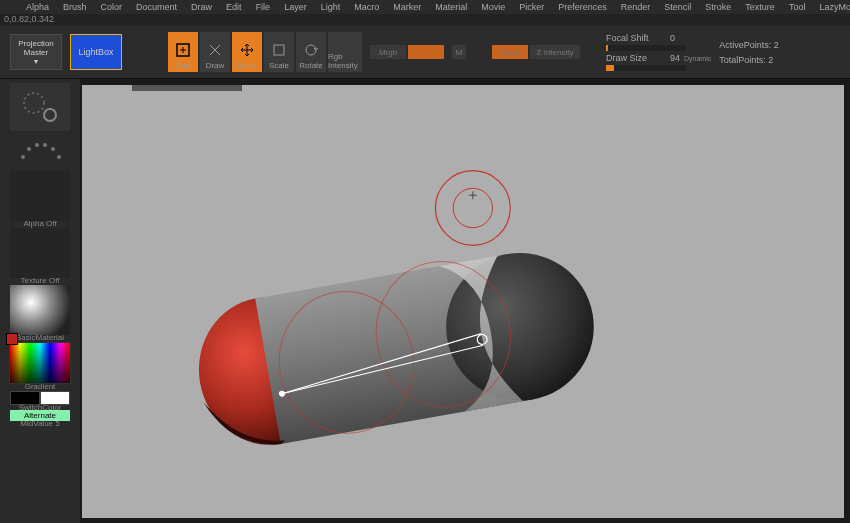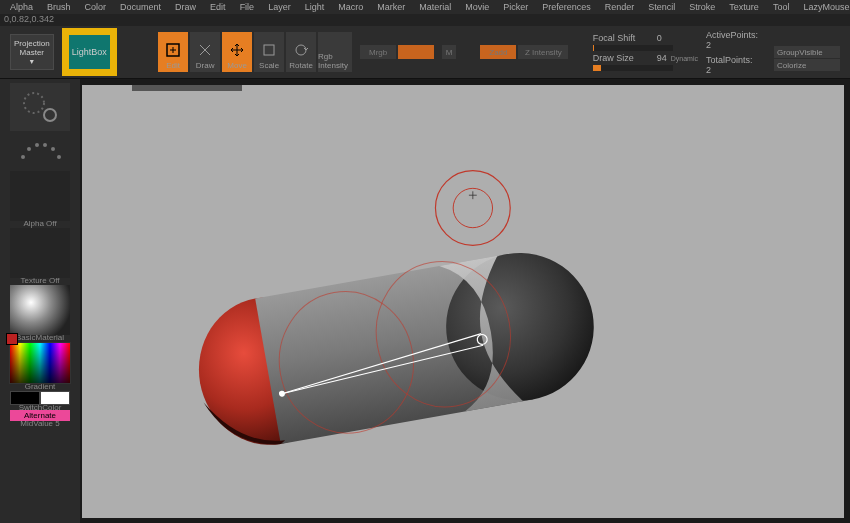--- a/index.html
+++ b/index.html
@@ -1,21 +1,21 @@
 <!DOCTYPE html>
 <html><head>
 <meta charset="utf-8">
 <style>
 html,body{margin:0;padding:0;width:850px;height:523px;background:#1a1a1a;font-family:Arial,sans-serif;font-size:9px;color:#999;overflow:hidden;user-select:none}
-.menubar{height:14px;background:#2a2a2a;display:flex;align-items:center;padding:0 4px;gap:2px;font-size:9px}
+.menubar{height:14px;background:#2a2a2a;display:flex;align-items:center;padding:0 20px;gap:2px;font-size:9px}
 .menubar span{padding:0 6px;cursor:pointer;color:#aaa}
 .coord{height:12px;padding:0 4px;font-size:9px;color:#888;background:#222}
 .toolbar{height:52px;background:#2c2c2c;display:flex;align-items:center;padding:0 10px;gap:8px;border-bottom:1px solid #111}
 .proj-master{width:50px;height:34px;background:#3a3a3a;border:1px solid #4a4a4a;display:flex;flex-direction:column;align-items:center;justify-content:center;font-size:8px;color:#ccc;text-align:center;line-height:9px;cursor:pointer}
-.lightbox{width:50px;height:34px;background:#0f766e;border:7px solid #eab308;display:flex;align-items:center;justify-content:center;font-size:9px;color:#ccc;cursor:pointer}
+.lightbox{width:50px;height:34px;background:#1d4ed8;border:1px solid #eab308;display:flex;align-items:center;justify-content:center;font-size:9px;color:#ccc;cursor:pointer}
 .tool-group{display:flex;gap:2px;align-items:flex-end}
 .tool-btn{width:30px;height:38px;background:#3a3a3a;display:flex;flex-direction:column;align-items:center;justify-content:flex-end;font-size:8px;color:#999;cursor:pointer;padding-bottom:2px}
 .tool-btn.active{background:#e67e22}
 .tool-btn .ico{width:18px;height:18px;margin-bottom:2px;display:flex;align-items:center;justify-content:center}
 .small-slot{width:36px;height:14px;background:#3a3a3a;font-size:8px;display:flex;align-items:center;justify-content:center;color:#777}
 .small-slot.orange{background:#c8641e}
 .top-col{display:flex;flex-direction:row;gap:2px}
 .info-panel{display:flex;flex-direction:column;gap:2px;font-size:9px}
 .info-row{display:flex;align-items:center;gap:4px}
 .info-label{width:60px;color:#aaa;text-align:left}
@@ -23,21 +23,21 @@
 .info-bar .fill{height:100%;background:#e67e22}
 .info-val{color:#aaa}
 .stat-col{display:flex;flex-direction:column;gap:5px;font-size:9px;color:#aaa}
 .right-btns{display:flex;flex-direction:column;gap:1px}
 .right-btn{width:60px;height:12px;font-size:8px;display:flex;align-items:center;padding:0 3px;background:#3a3a3a;color:#999;cursor:pointer}
 .right-btn.orange{background:#e67e22;color:#000}
 .main{display:flex;height:445px}
 .sidebar{width:80px;background:#2a2a2a;display:flex;flex-direction:column;align-items:center;padding-top:4px;gap:0;overflow:hidden}
 .side-slot{width:60px;background:#333;display:flex;align-items:center;justify-content:center;position:relative}
 .side-label{font-size:8px;color:#888;text-align:center;margin-top:-2px}
-.side-label.orange{background:#ec4899;color:#000;width:60px;padding:1px 0}
+.side-label.orange{background:#86efac;color:#000;width:60px;padding:1px 0}
 .color-picker{width:60px;height:40px;background:linear-gradient(to right,#f00,#ff0,#0f0,#0ff,#00f,#f0f,#f00);position:relative;border:1px solid #333}
 .color-picker::before{content:"";position:absolute;inset:0;background:linear-gradient(to bottom,rgba(255,255,255,0) 0%,rgba(0,0,0,0.8) 100%)}
 .cp-fg{position:absolute;top:-10px;left:-4px;width:10px;height:10px;background:#b22;border:1px solid #000}
 .swatches{width:60px;height:14px;display:flex}
 .swatches div{flex:1;border:1px solid #444}
 .viewport{flex:1;background:#aeaeae;position:relative;margin:6px 6px 6px 2px}
 .scroll-stub{position:absolute;top:0;left:50px;width:110px;height:6px;background:#555}
 svg.scene{position:absolute;inset:0;width:100%;height:100%}
 .dynamic-tag{font-size:7px;color:#888}
 </style>
@@ -160,25 +160,20 @@
       </div>
   </div>
 
   <div class="stat-col">
     <div><span>ActivePoints:</span> <span>2</span></div>
     <div><span>TotalPoints:</span> <span>2</span></div>
   </div>
 
   <div style="flex:1"></div>
 
-  <div class="right-btns">
-    <div class="right-btn" style="visibility:hidden"></div>
-    <div class="right-btn">GroupVisible</div>
-    <div class="right-btn">Colorize</div>
-  </div>
 </div>
 
 <div class="main">
   <div class="sidebar">
 
     <div class="side-slot" style="height:48px">
       <svg width="48" height="44">
         <circle cx="18" cy="18" r="10" fill="none" stroke="#666" stroke-width="2" stroke-dasharray="2 3"></circle>
         <circle cx="34" cy="30" r="6" fill="none" stroke="#888" stroke-width="2"></circle>
       </svg>

